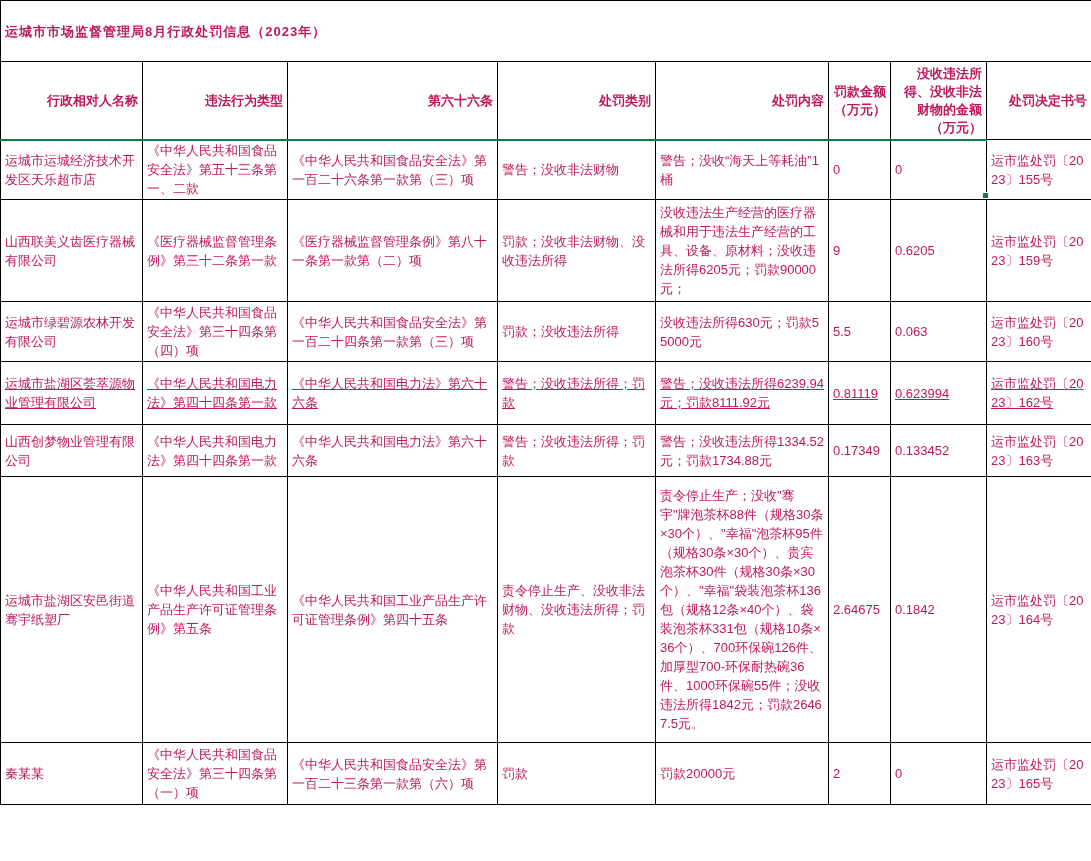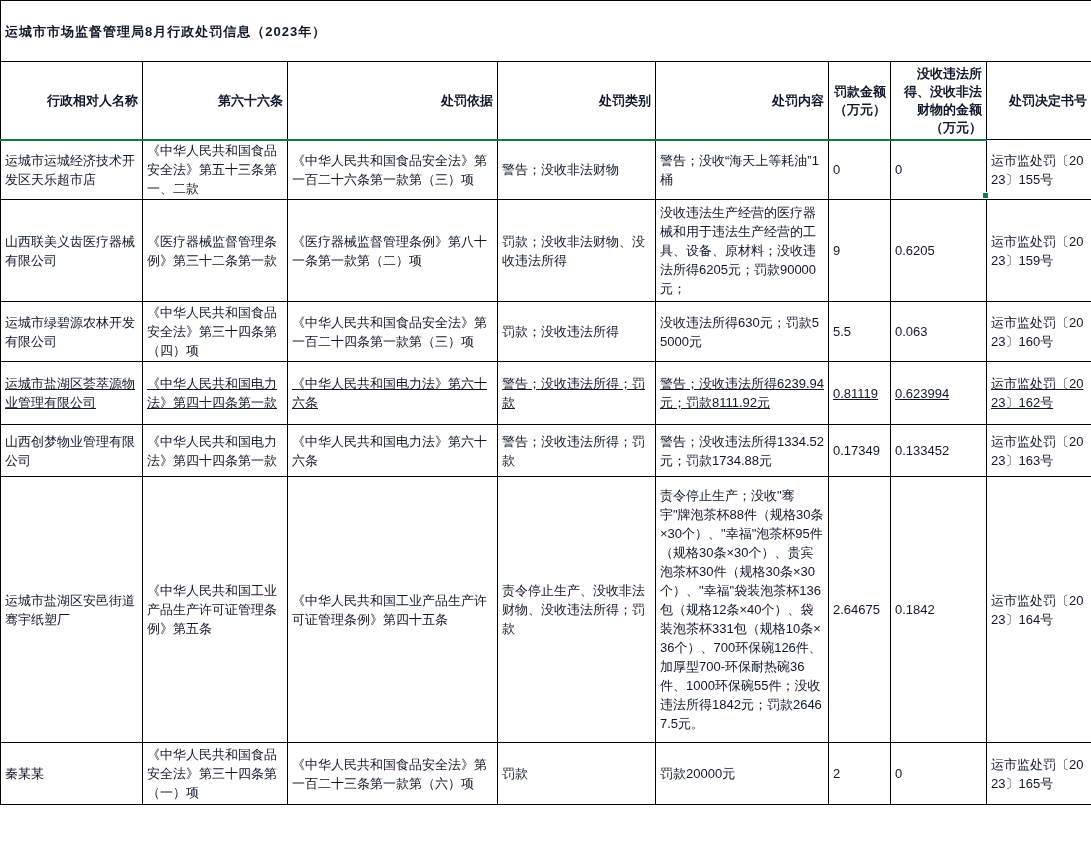--- a/index.html
+++ b/index.html
@@ -2,21 +2,21 @@
 <html><head>
 <meta charset="utf-8">
 <style>
   html,body {margin:0; padding:0; background:#ffffff;}
   .page {
     position:relative;
     width:1091px; height:861px;
     background:#ffffff;
     overflow:hidden;
     font-family:"Liberation Sans", sans-serif;
-    color:#0f172a;
+    color:#be185d;
   }
   table.penalty {
     border-collapse:collapse;
     table-layout:fixed;
     width:1091px;
   }
   table.penalty td {
     border:1px solid #000000;
     overflow:hidden;
     padding:1px 4px;
@@ -78,22 +78,22 @@
       <col style="width:62px">
       <col style="width:96px">
       <col style="width:105px">
     </colgroup>
     <tbody>
       <tr>
         <td class="title-cell" colspan="8">运城市市场监督管理局8月行政处罚信息（2023年）</td>
       </tr>
       <tr class="hdr">
         <td>行政相对人名称</td>
+        <td>违法行为类型</td>
         <td>第六十六条</td>
-        <td>处罚依据</td>
         <td>处罚类别</td>
         <td>处罚内容</td>
         <td>罚款金额（万元）</td>
         <td>没收违法所得、没收非法财物的金额（万元）</td>
         <td>处罚决定书号</td>
       </tr>
 
 
       <tr class="r1">
         <td>运城市运城经济技术开发区天乐超市店</td>

